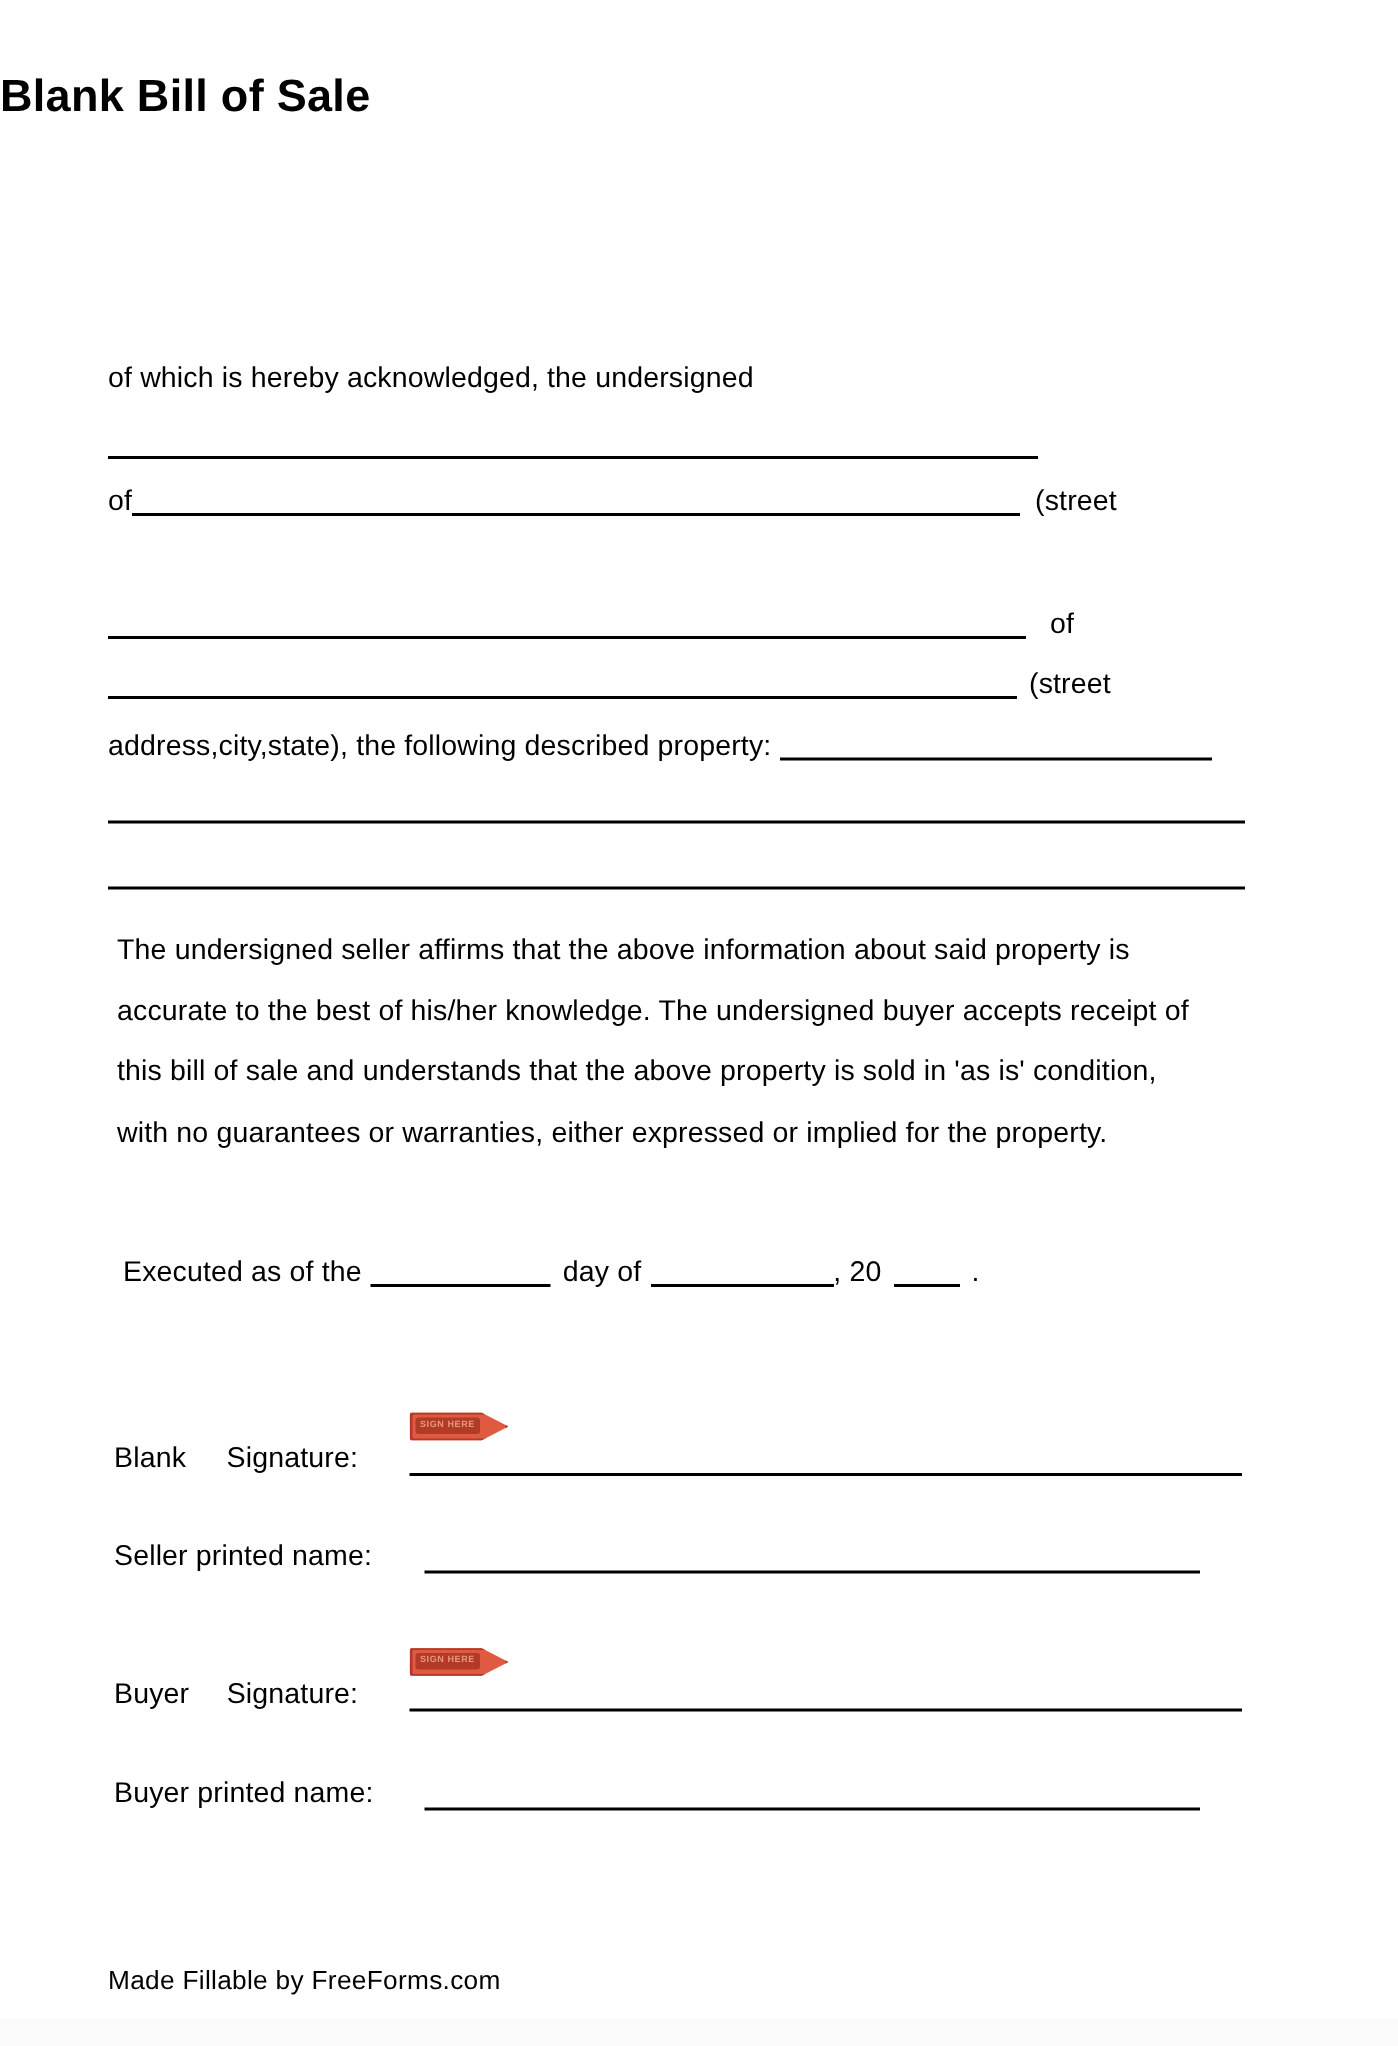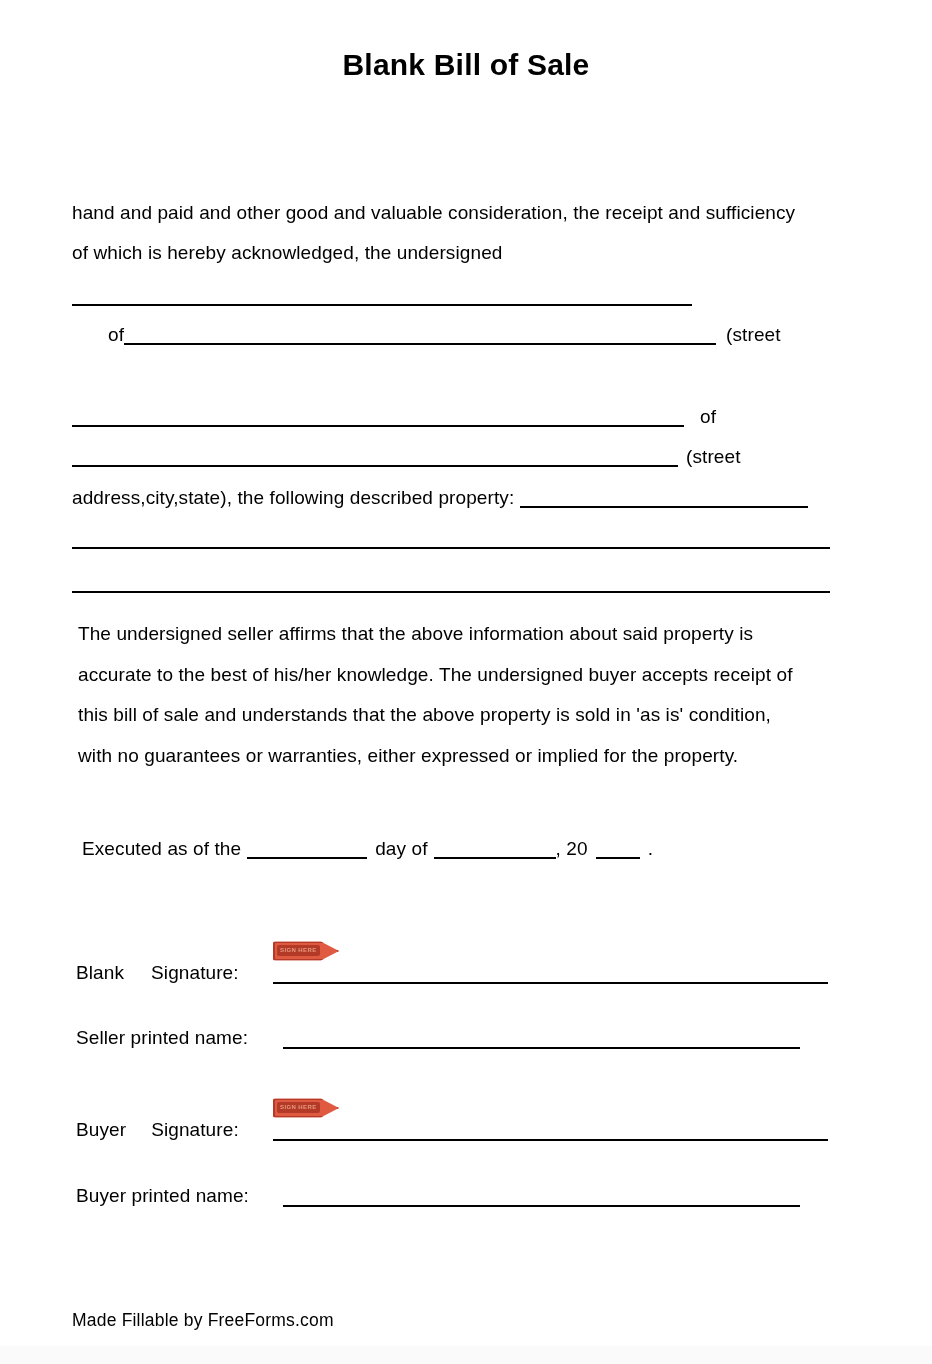--- a/index.html
+++ b/index.html
@@ -14,21 +14,20 @@
     background: #ffffff;
     font-family: "Liberation Sans", sans-serif;
     color: #000000;
     overflow: hidden;
   }
   .doc-title {
     position: absolute;
     top: 28px;
     left: 0;
     width: 100%;
-    text-align: center;
     font-size: 30px;
     font-weight: bold;
     letter-spacing: 0.2px;
   }
   .line {
     position: absolute;
     font-size: 19px;
     line-height: 24px;
     white-space: nowrap;
     letter-spacing: 0.1px;
@@ -97,26 +96,25 @@
     background: #fafafa;
   }
 </style>
 </head>
 <body>
 
 <div class="page">
 
   <h1 class="doc-title">Blank Bill of Sale</h1>
 
-  <div class="line" style="left:72px; top:201px;">hand and paid and other good and valuable consideration, the receipt and sufficiency</div>
   <div class="line" style="left:72px; top:241px;text-align:right;">of which is hereby acknowledged, the undersigned</div>
 
   <div class="rule" style="left:72px; top:284px; width:620px;"></div>
 
-  <div class="line" style="left:72px; top:323px;margin-left:36px;">
+  <div class="line" style="left:72px; top:323px;">
     <span>of</span><span class="blank" style="width:592px;"></span><span class="ml10">(street</span>
   </div>
 
   <div class="line" style="left:72px; top:405px;">
     <span class="blank" style="width:612px;"></span><span class="ml16">of</span>
   </div>
 
   <div class="line" style="left:72px; top:445px;">
     <span class="blank" style="width:606px;"></span><span class="ml8">(street</span>
   </div>

